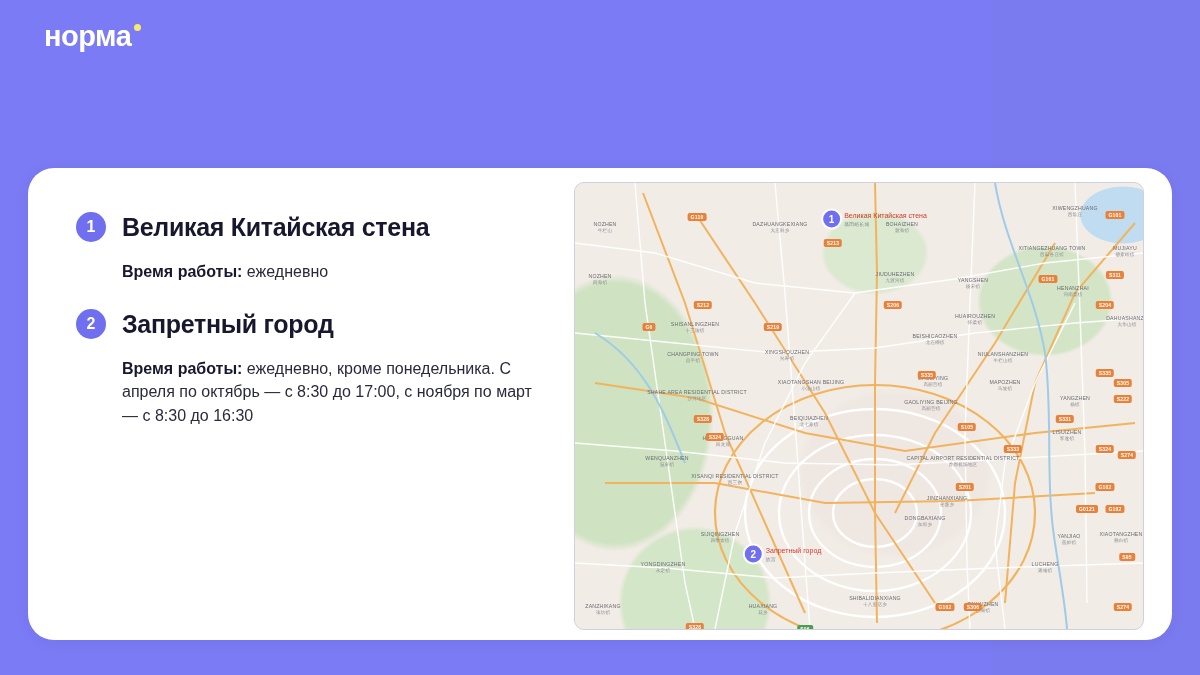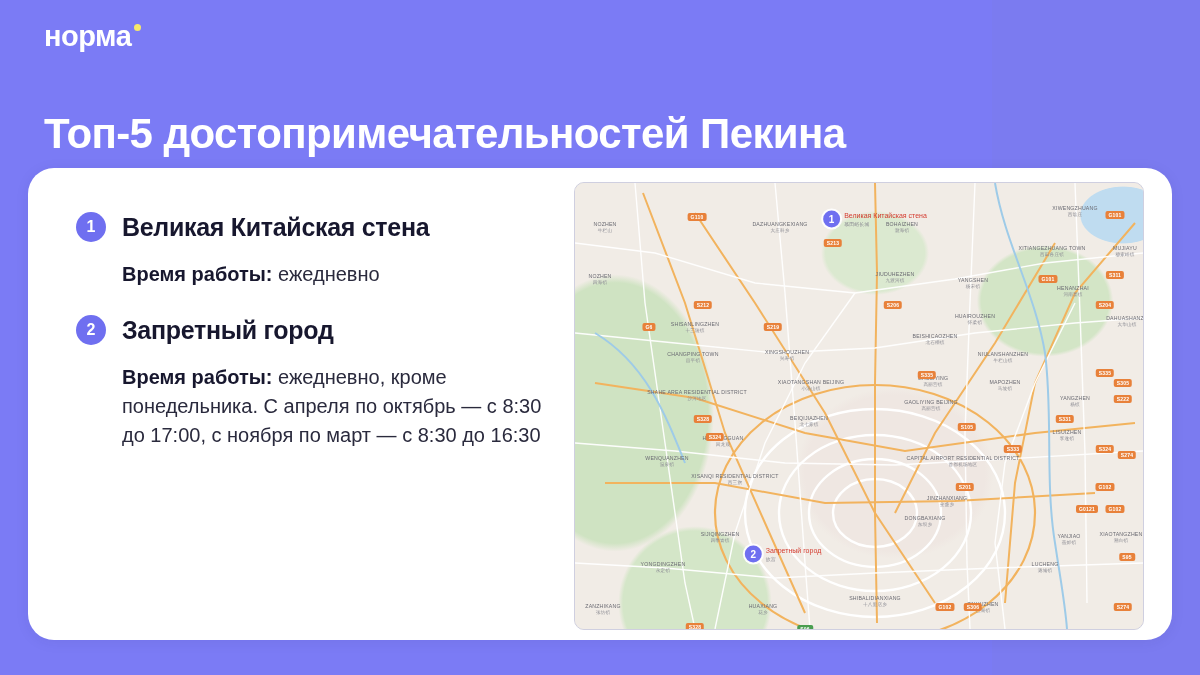--- a/index.html
+++ b/index.html
@@ -101,21 +101,21 @@
   }
   .entry-title {
     font-size: 25px;
     font-weight: 700;
     color: #17172e;
     letter-spacing: -0.3px;
   }
   .detail {
     margin-left: 46px;
     margin-bottom: 15px;
-    font-size: 20px;
+    font-size: 16px;
     line-height: 1.45;
     color: #2a2a3d;
     max-width: 430px;
   }
   .detail:last-child { margin-bottom: 0; }
   .detail b {
     font-weight: 700;
     color: #17172e;
   }
 
@@ -206,21 +206,20 @@
 </head>
 <body>
 
 <div class="slide">
 
   <div class="logo">
     <span class="logo-text">норма</span>
     <span class="logo-dot"></span>
   </div>
 
-  <h1 class="slide-title">Топ-5 достопримечательностей Пекина</h1>
 
   <div class="card">
 
     <div class="content">
 
       <div class="entry">
         <div class="entry-head">
           <div class="badge">1</div>
           <div class="entry-title">Великая Китайская стена</div>
         </div>

